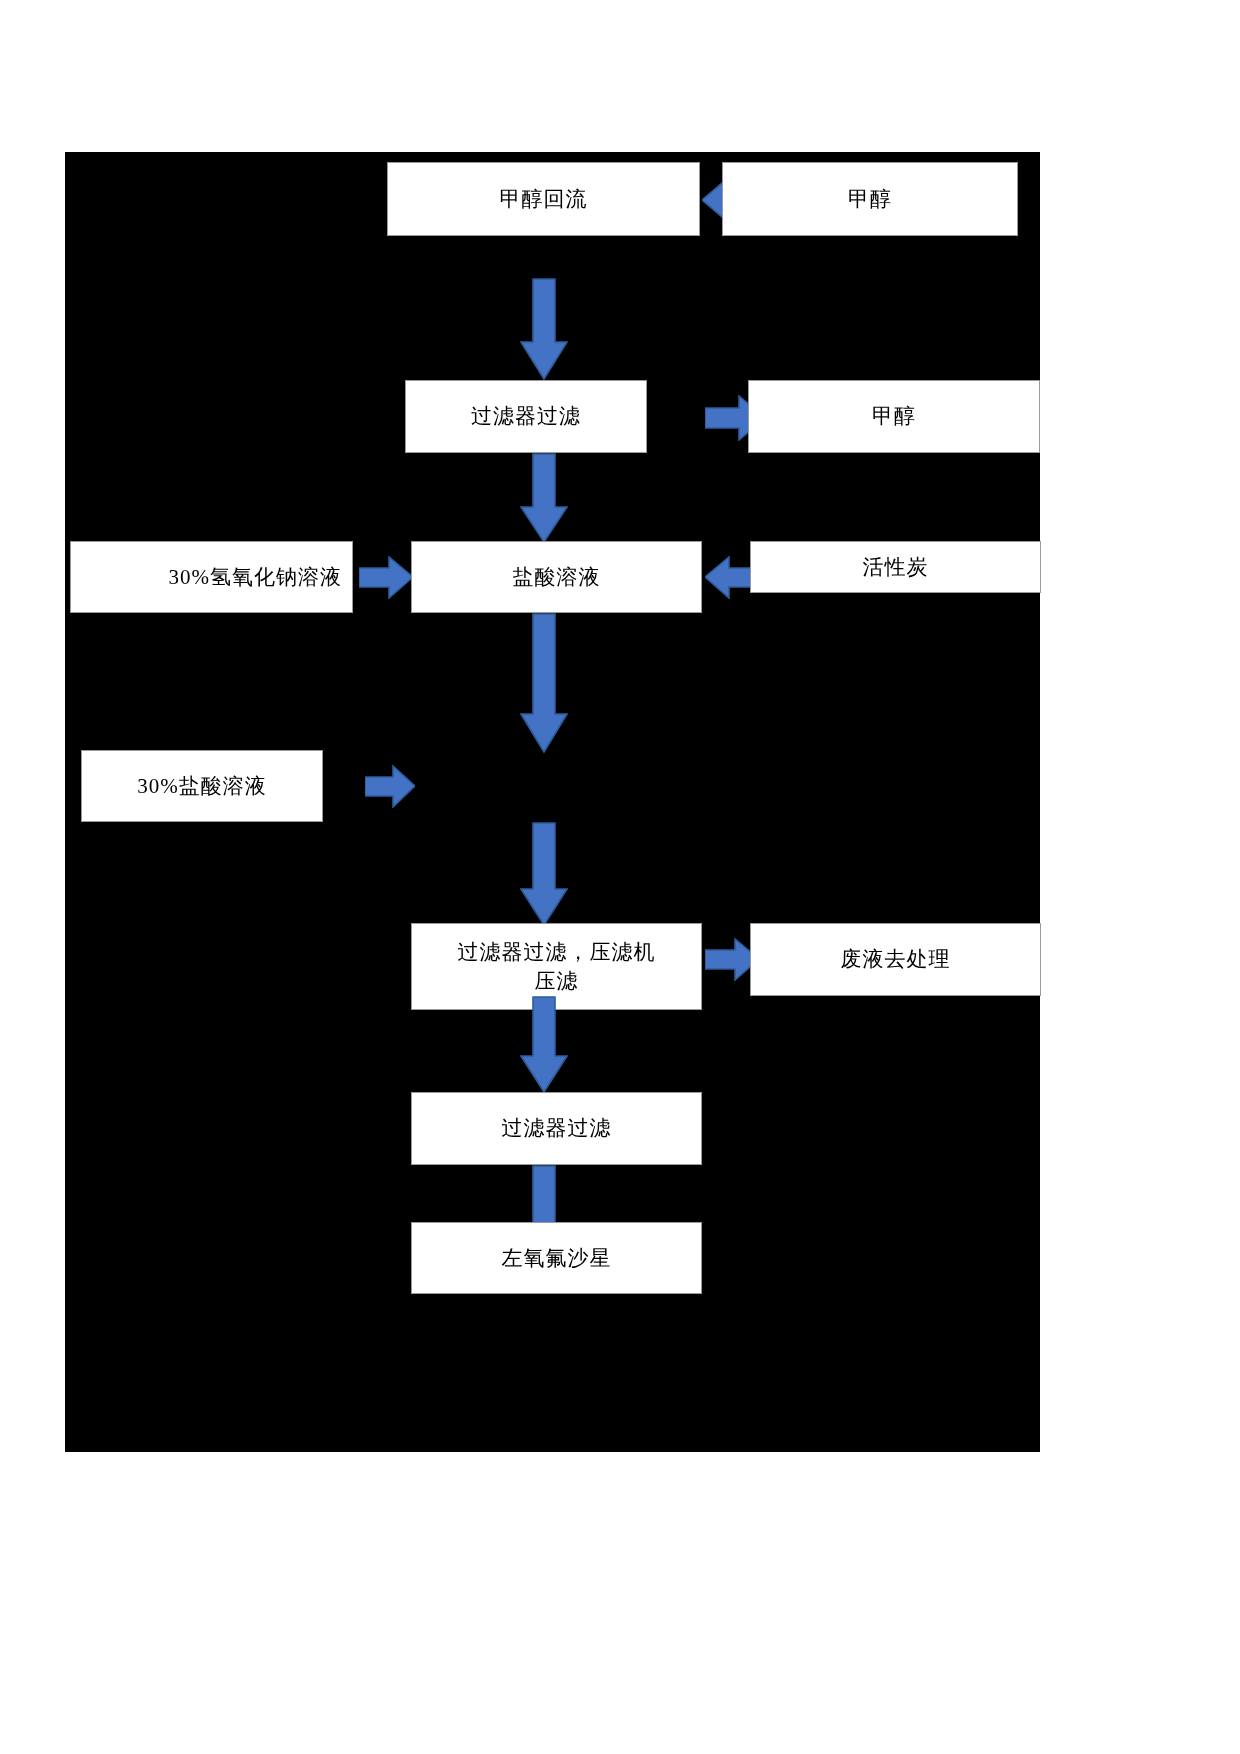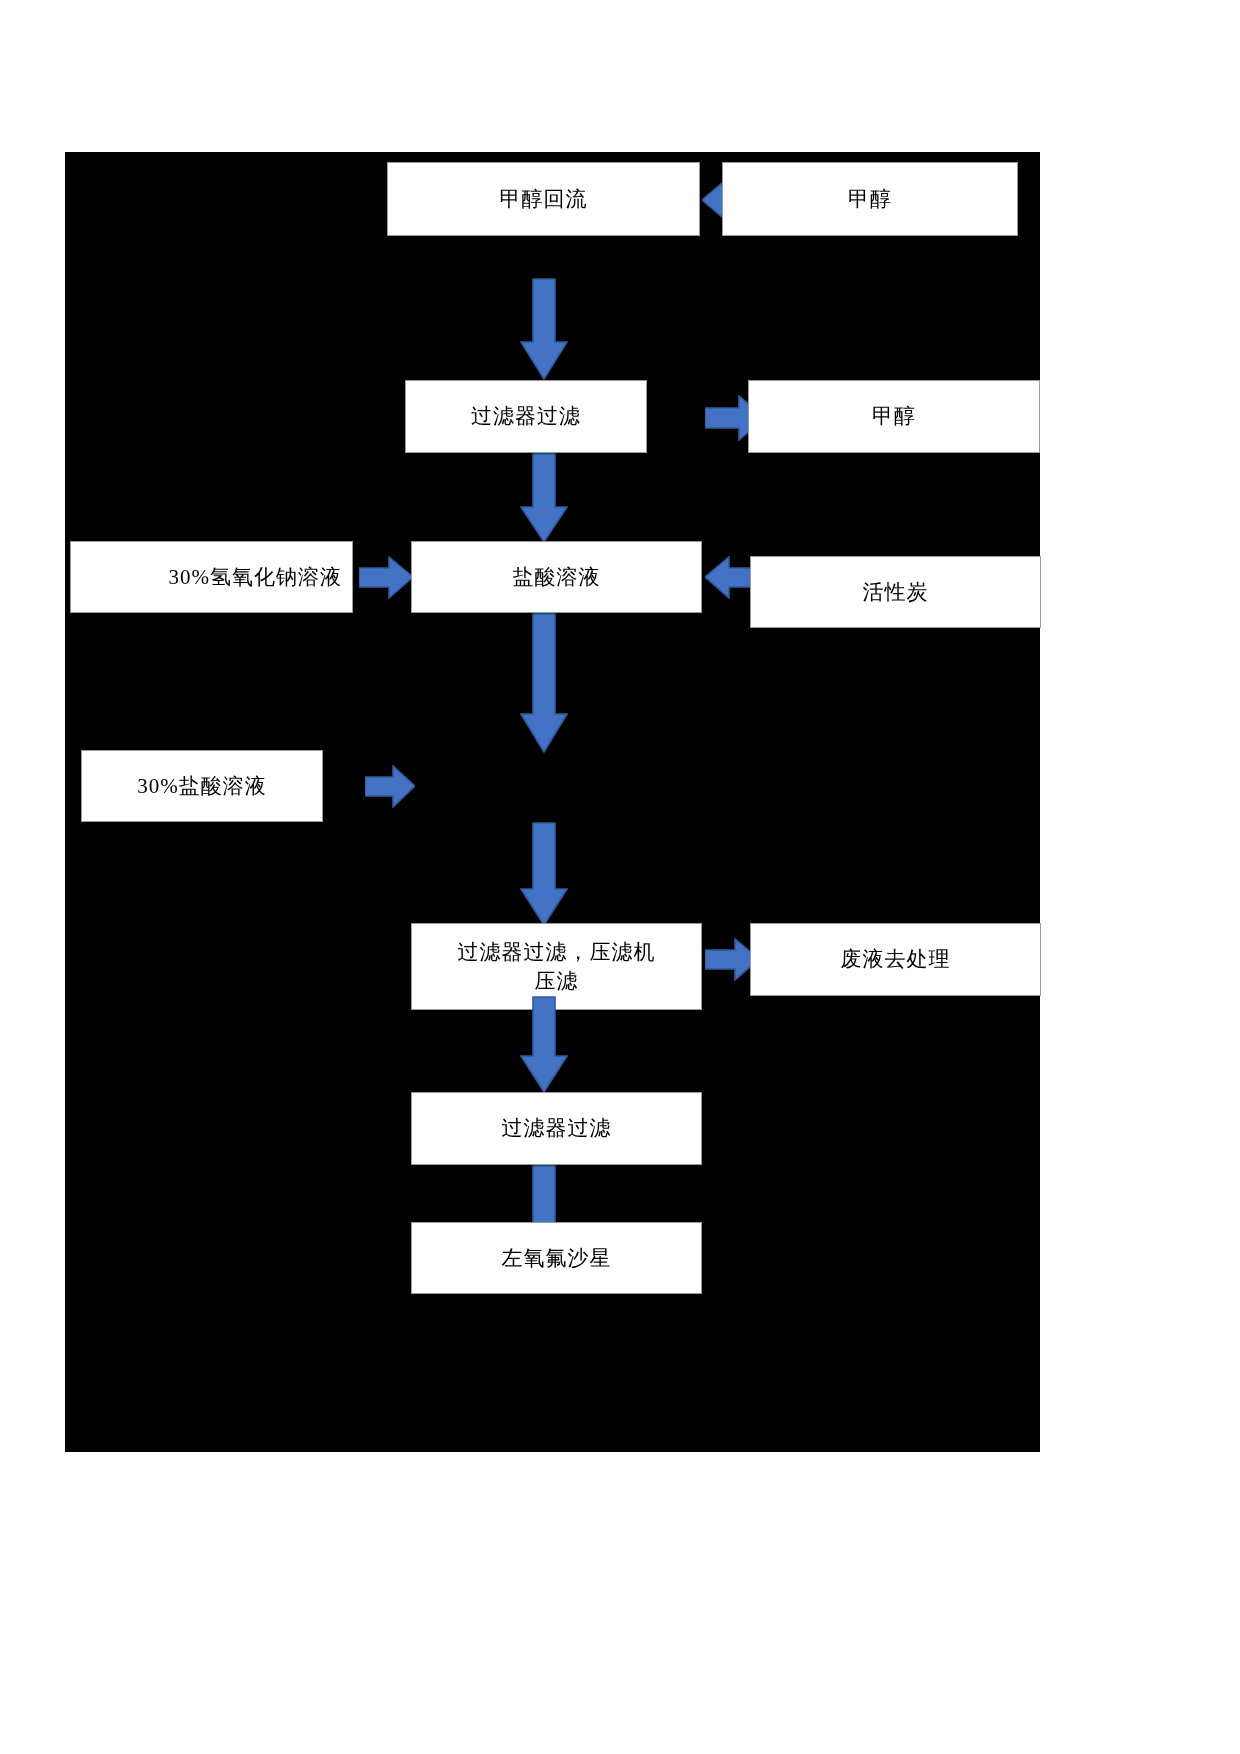--- a/index.html
+++ b/index.html
@@ -117,21 +117,21 @@
     <div class="node" style="left:346px; top:389px; width:291px; height:72px;">
       <span class="label">盐酸溶液</span>
     </div>
 
     <div class="arrow" style="left:640px; top:404px; width:54px; height:43px;">
       <svg width="54" height="43" viewBox="0 0 54 43">
         <polygon points="0,21 24,1 24,12 54,12 54,31 24,31 24,42" fill="#4472C4" stroke="#2E5C9A" stroke-width="1.6"></polygon>
       </svg>
     </div>
 
-    <div class="node" style="left:685px; top:389px; width:291px; height:72px;margin-top:15px;">
+    <div class="node" style="left:685px; top:389px; width:291px; height:52px;">
       <span class="label">活性炭</span>
     </div>
 
     <div class="arrow" style="left:455px; top:461px; width:48px; height:140px;">
       <svg width="48" height="140" viewBox="0 0 48 140">
         <polygon points="24,139 1,101 13,101 13,1 35,1 35,101 47,101" fill="#4472C4" stroke="#2E5C9A" stroke-width="1.6"></polygon>
       </svg>
     </div>
 
     <div class="node" style="left:16px; top:598px; width:242px; height:72px;">

